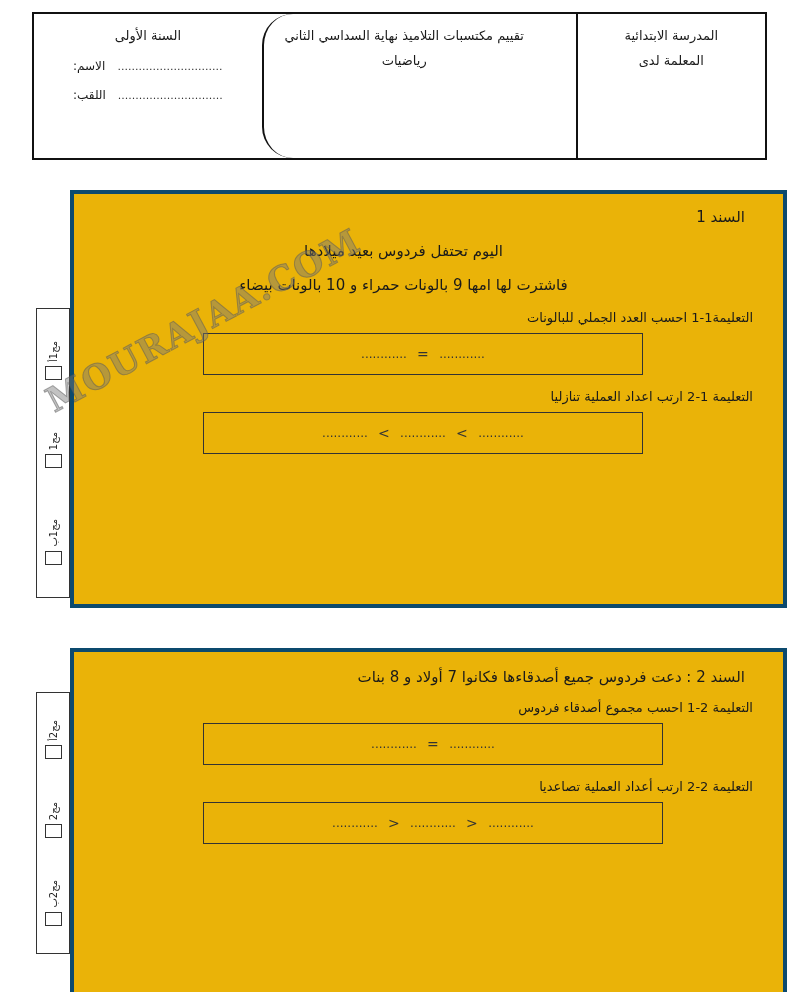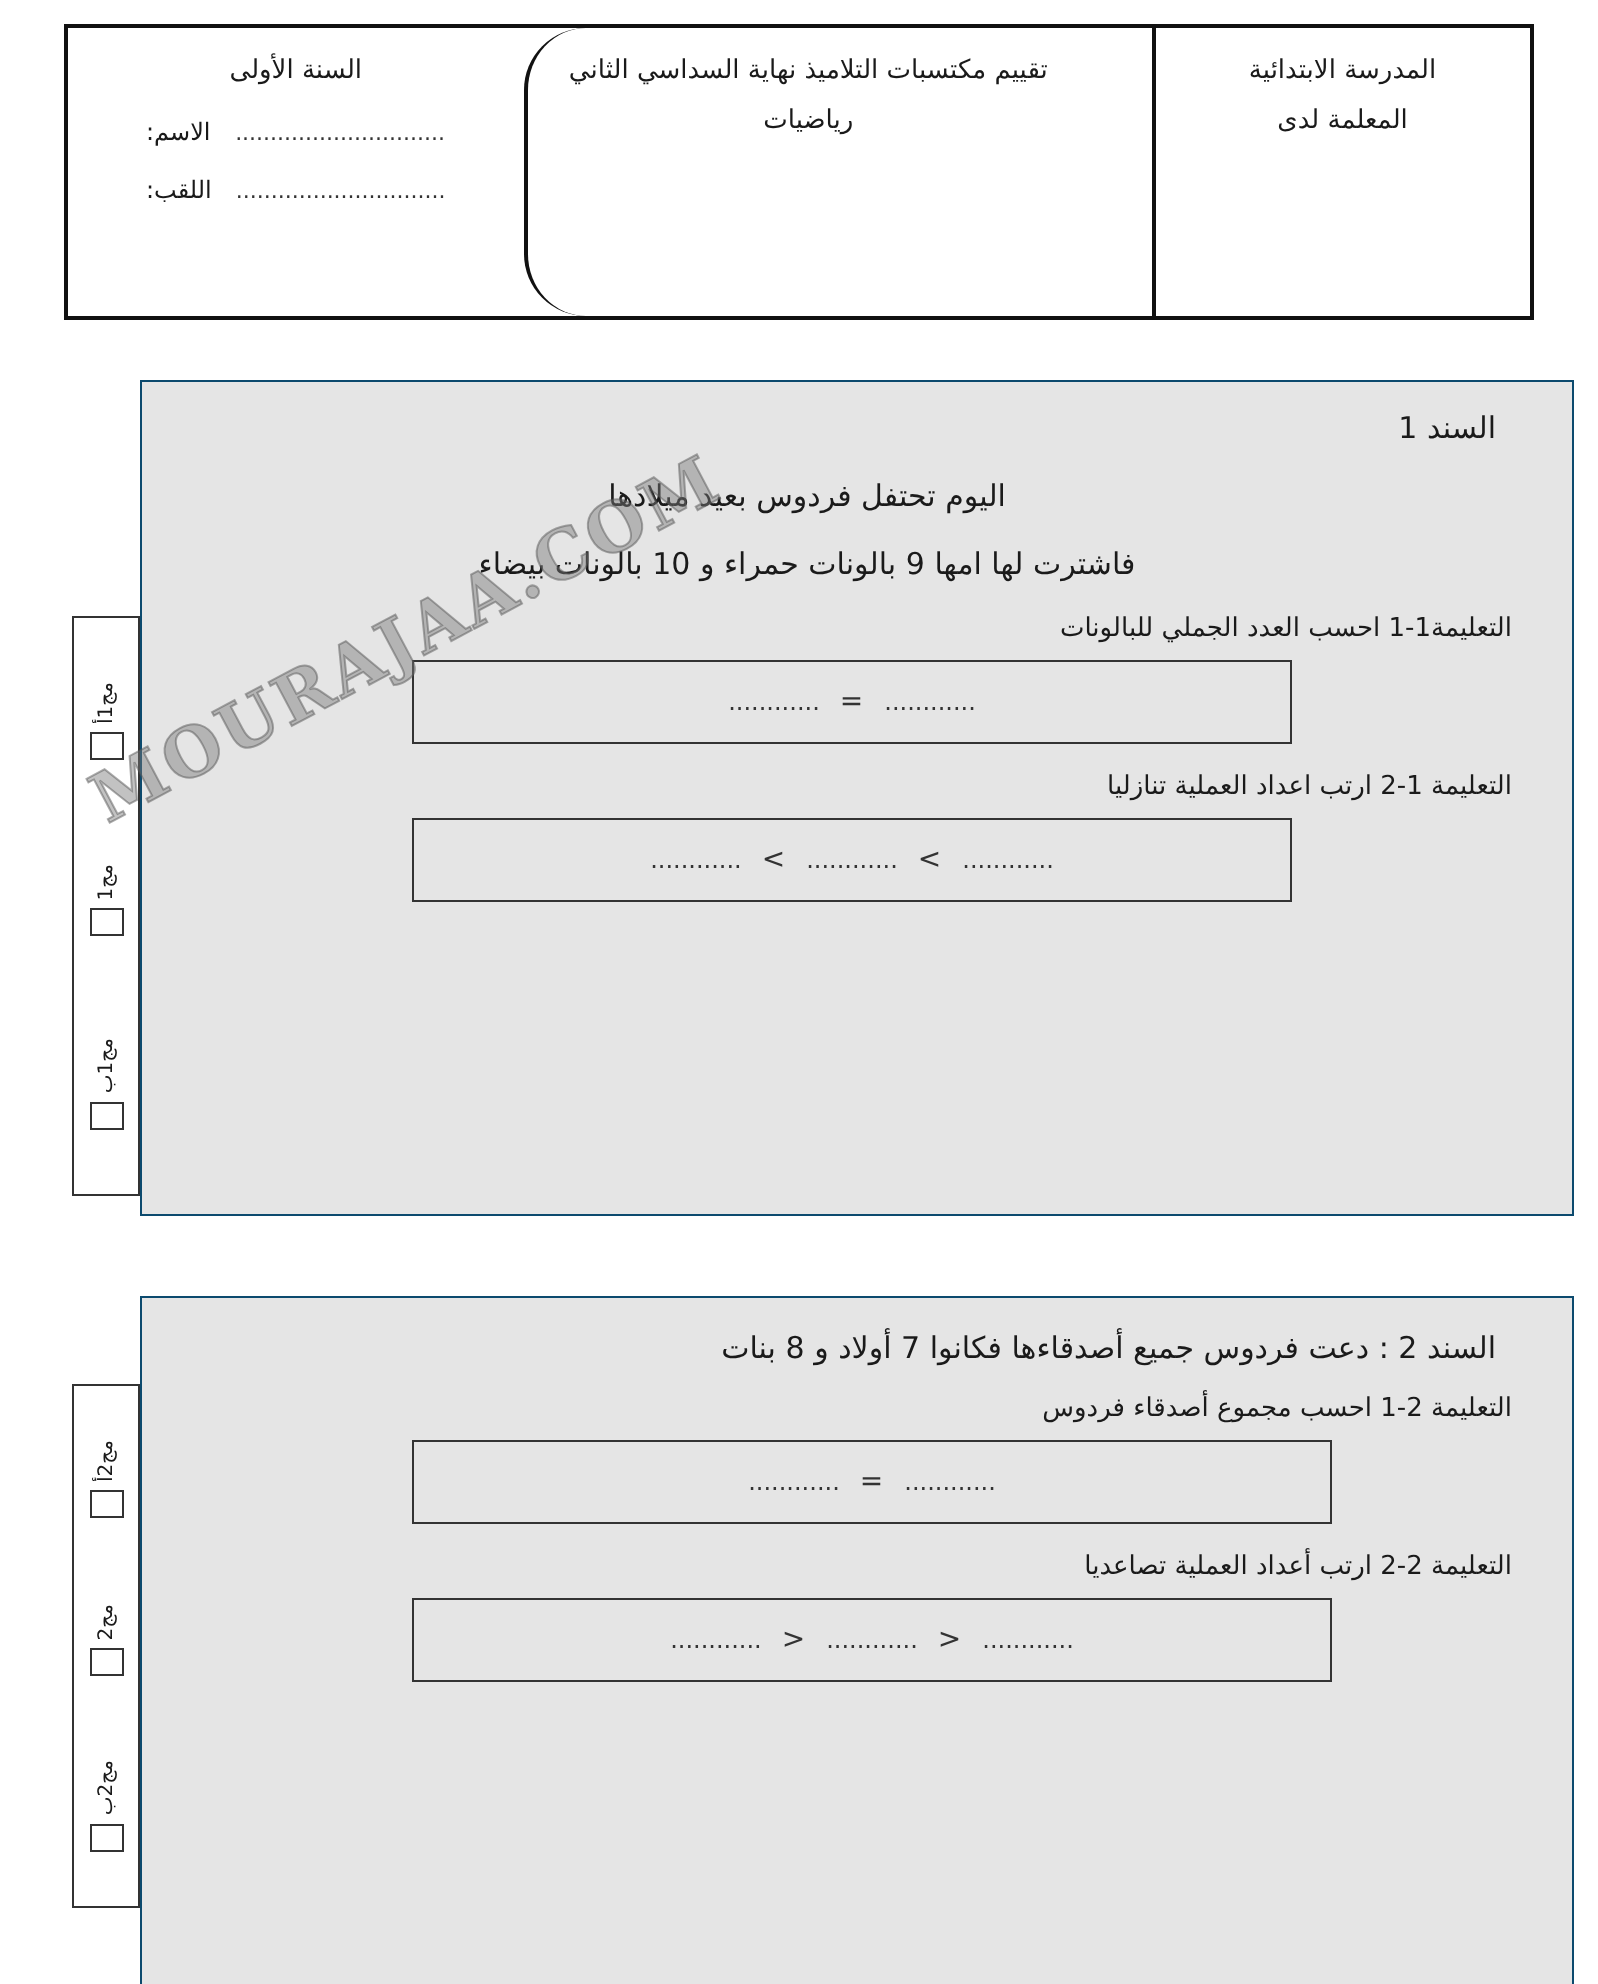--- a/index.html
+++ b/index.html
@@ -75,23 +75,23 @@
     flex: 1;
     text-align: center;
     overflow: hidden;
     white-space: nowrap;
     font-size: 11px;
   }
 
   
   .exercise {
     position: absolute;
-    border: 1px solid #0c4a6e;
-    box-sizing: border-box;
-    background: #e5e5e5;
+    border: 4px solid #0c4a6e;
+    box-sizing: border-box;
+    background: #eab308;
   }
   #exercise-1 {
     top: 190px;
     right: 12px;
     width: 717px;
     height: 418px;
   }
   #exercise-2 {
     top: 648px;
     right: 12px;

